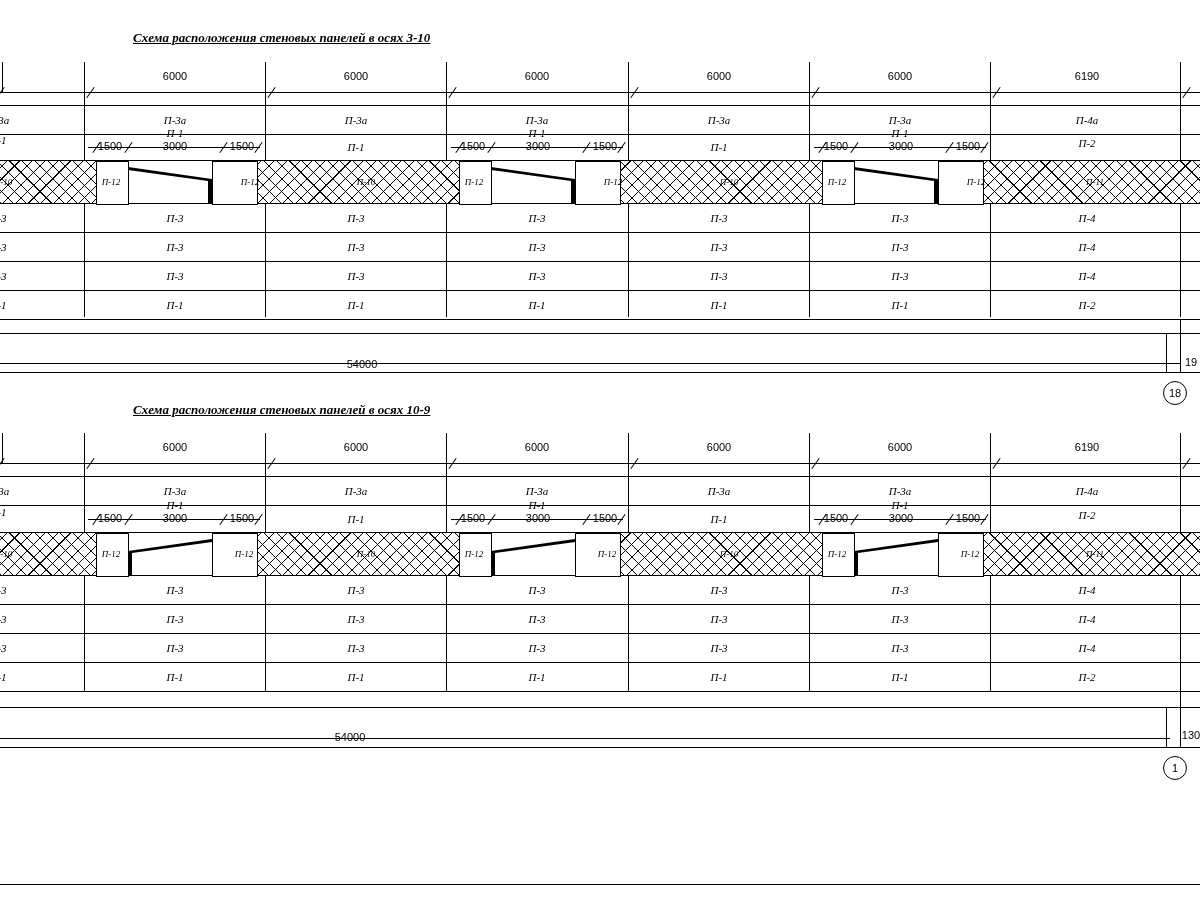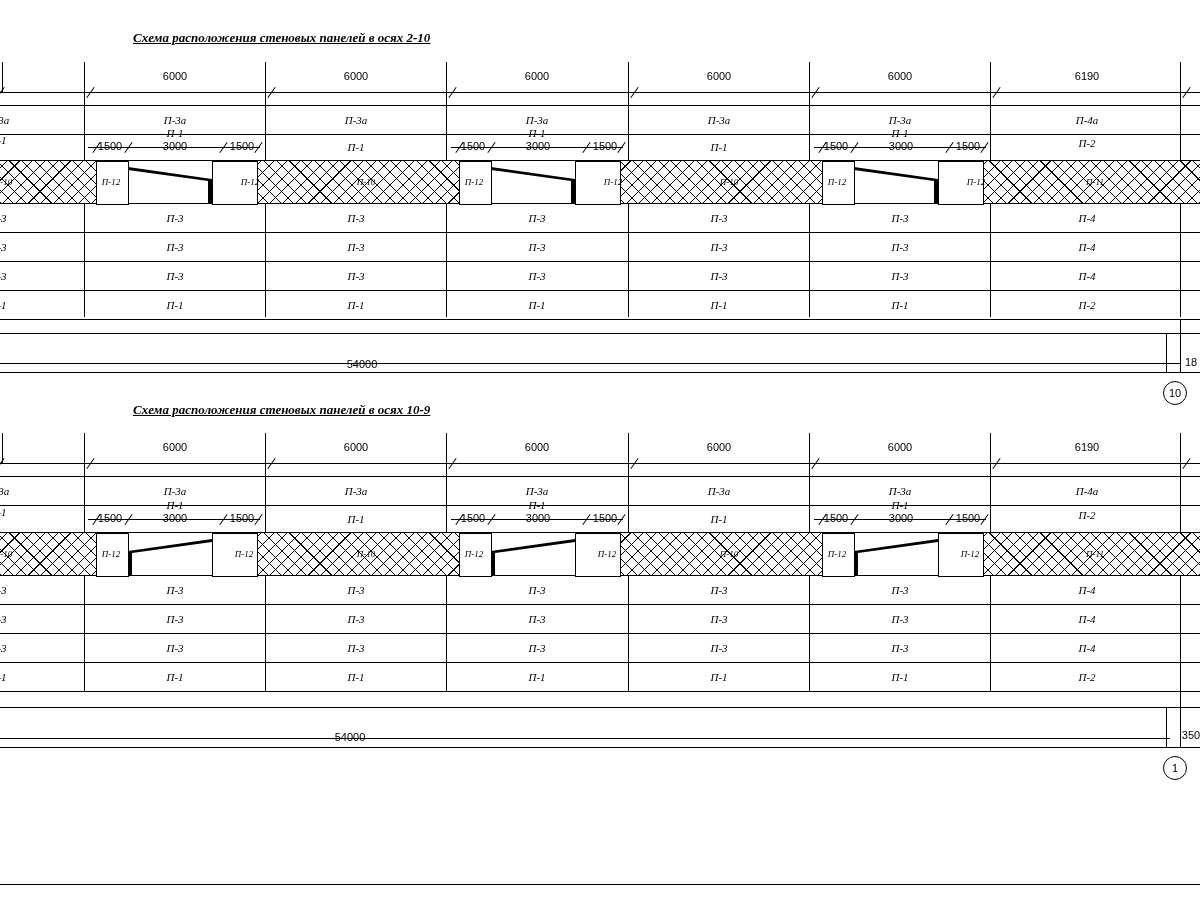--- a/index.html
+++ b/index.html
@@ -65,21 +65,21 @@
     background:#fff;
   }
 </style>
 </head>
 <body>
 
 <div class="sheet">
 
   <div>
 
-    <div class="title" style="left:133px;top:30px;">Схема расположения стеновых панелей в осях 2-10</div>
+    <div class="title" style="left:133px;top:30px;">Схема расположения стеновых панелей в осях 3-10</div>
 
     <div class="ln hline" style="left:0px;top:92px;width:1200px;"></div>
 
     <div class="tick" style="left:-6px;top:92px;"></div>
     <div class="tick" style="left:84px;top:92px;"></div>
     <div class="tick" style="left:265px;top:92px;"></div>
     <div class="tick" style="left:446px;top:92px;"></div>
     <div class="tick" style="left:628px;top:92px;"></div>
     <div class="tick" style="left:809px;top:92px;"></div>
     <div class="tick" style="left:990px;top:92px;"></div>
@@ -217,23 +217,23 @@
     <div class="lbl" style="left:719px;top:305px;">П-1</div>
     <div class="lbl" style="left:900px;top:305px;">П-1</div>
     <div class="lbl" style="left:1087px;top:305px;">П-2</div>
 
     <div class="ln hline" style="left:0px;top:333px;width:1200px;"></div>
     <div class="ln hline" style="left:0px;top:372px;width:1200px;"></div>
     <div class="ln hline" style="left:0px;top:363px;width:1180px;"></div>
     <div class="ln vline" style="left:1166px;top:333px;height:40px;"></div>
     <div class="ln vline" style="left:1180px;top:319px;height:54px;"></div>
     <div class="dim" style="left:362px;top:364px;">54000</div>
-    <div class="dim" style="left:1191px;top:362px;">18</div>
-
-    <div class="circmark" style="left:1163px;top:381px;">10</div>
+    <div class="dim" style="left:1191px;top:362px;">19</div>
+
+    <div class="circmark" style="left:1163px;top:381px;">18</div>
   </div>
 
   <div>
 
     <div class="title" style="left:133px;top:402px;">Схема расположения стеновых панелей в осях 10-9</div>
 
     <div class="ln hline" style="left:0px;top:463px;width:1200px;"></div>
     <div class="tick" style="left:-6px;top:463px;"></div>
     <div class="tick" style="left:84px;top:463px;"></div>
     <div class="tick" style="left:265px;top:463px;"></div>
@@ -375,20 +375,20 @@
     <div class="lbl" style="left:719px;top:677px;">П-1</div>
     <div class="lbl" style="left:900px;top:677px;">П-1</div>
     <div class="lbl" style="left:1087px;top:677px;">П-2</div>
 
     <div class="ln hline" style="left:0px;top:707px;width:1200px;"></div>
     <div class="ln hline" style="left:0px;top:747px;width:1200px;"></div>
     <div class="ln hline" style="left:0px;top:738px;width:1170px;"></div>
     <div class="ln vline" style="left:1166px;top:707px;height:41px;"></div>
     <div class="ln vline" style="left:1180px;top:691px;height:57px;"></div>
     <div class="dim" style="left:350px;top:737px;">54000</div>
-    <div class="dim" style="left:1191px;top:735px;">350</div>
+    <div class="dim" style="left:1191px;top:735px;">130</div>
 
     <div class="circmark" style="left:1163px;top:756px;">1</div>
   </div>
 
   <div class="ln hline" style="left:0px;top:884px;width:1200px;"></div>
 
 </div>
 
 </body></html>

